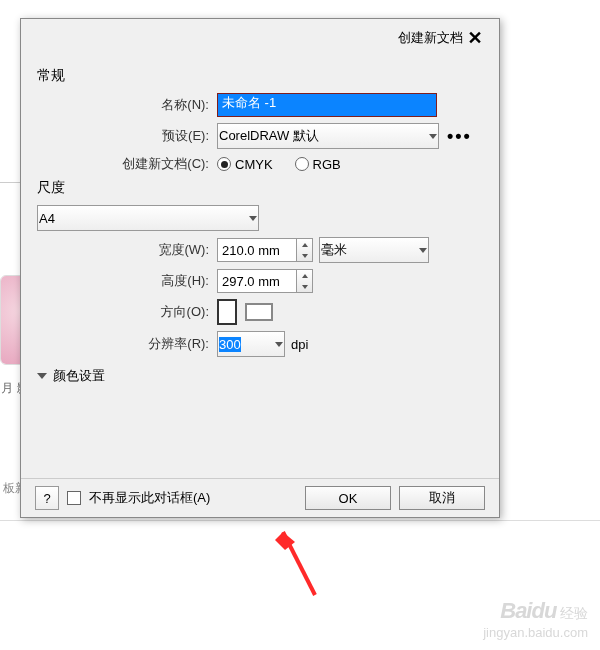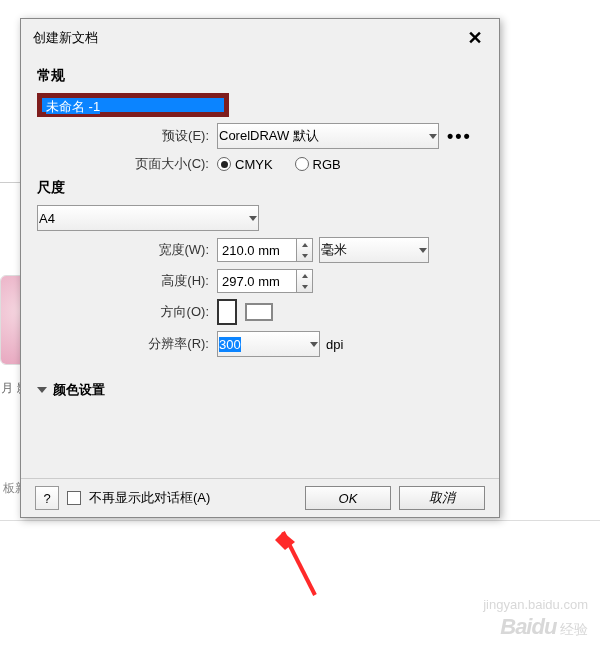--- a/index.html
+++ b/index.html
@@ -5,41 +5,41 @@
 * { box-sizing: border-box; margin: 0; padding: 0; font-family: "Microsoft YaHei", "SimSun", sans-serif; font-size: 13px; }
 body { width: 600px; height: 650px; background: #fff; position: relative; overflow: hidden; }
 .bg-thumb { position: absolute; left: 0; top: 275px; width: 40px; height: 90px; background: #fff; border: 1px solid #ddd; border-radius: 6px; overflow: hidden; }
 .bg-thumb-inner { width: 100%; height: 100%; background: radial-gradient(circle at 50% 40%, #f5d6e0, #e8a8c0); }
 .bg-text { position: absolute; left: 0; top: 380px; width: 30px; text-align: center; color: #666; font-size: 12px; line-height: 1.4; }
 .bg-text2 { position: absolute; left: 0; top: 480px; width: 30px; text-align: center; color: #888; font-size: 12px; }
 .bg-hr { position: absolute; left: 0; top: 182px; width: 20px; height: 1px; background: #ccc; }
 .bg-hr2 { position: absolute; left: 0; top: 520px; right: 0; height: 1px; background: #ddd; }
 
 .dialog { position: absolute; left: 20px; top: 18px; width: 480px; height: 500px; background: #f0f0f0; border: 1px solid #888; box-shadow: 2px 2px 8px rgba(0,0,0,0.3); }
-.titlebar { display: flex; justify-content: space-between; align-items: center; padding: 8px 12px; }
+.titlebar { display: flex; justify-content: flex-end; align-items: center; padding: 8px 12px; }
 .close-x { font-size: 18px; font-weight: bold; cursor: pointer; width: 24px; text-align: center; }
 .body-area { padding: 4px 16px 8px 16px; }
 
-.section-head { font-weight: bold; font-size: 14px; margin: 6px 0 8px 0; }
-.section-head-collapsible { display: flex; align-items: center; gap: 6px; cursor: pointer; margin-top: 24px; }
+.section-head { font-weight: normal; font-size: 14px; margin: 6px 0 8px 0; }
+.section-head-collapsible { display: flex; align-items: center; gap: 6px; cursor: pointer; margin-top: 10px; }
 .caret { width: 0; height: 0; border-left: 5px solid transparent; border-right: 5px solid transparent; border-top: 6px solid #555; }
 
 .fr { display: flex; align-items: center; margin: 6px 0; }
 .lab { width: 180px; text-align: right; padding-right: 8px; color: #333; }
 .ctrls { display: flex; align-items: center; gap: 6px; }
 
 .tbox { height: 24px; border: 1px solid #999; background: #fff; padding: 0 4px; }
-.tbox.sel { background: #0b84ff; color: #fff; border: 5px solid #7f1d1d; width: 192px; }
+.tbox.sel { background: #0b84ff; color: #fff; border: 1px solid #7f1d1d; width: 220px; }
 .tbox.sel span { background: #0b84ff; color: #fff; }
 .inw { width: 220px; }
 
 .combo { height: 26px; border: 1px solid #999; background: linear-gradient(#fff,#eee); display: flex; align-items: center; justify-content: space-between; padding: 0 1px; cursor: pointer; }
 .combo .arr { width: 0; height: 0; border-left: 4px solid transparent; border-right: 4px solid transparent; border-top: 5px solid #555; }
 .combo-wide { width: 222px; }
-.combo-narrow { width: 103px; gap: 30px; }
+.combo-narrow { width: 68px; gap: 30px; }
 .combo-unit { width: 110px; gap: 42px; }
 
 .dots { font-size: 18px; font-weight: bold; letter-spacing: 2px; cursor: pointer; margin-left: 2px; }
 
 .spin { display: flex; }
 .spin .num { width: 48px; height: 24px; border: 1px solid #999; background: #fff; padding: 0 4px; display: flex; align-items: center; }
 .spin .num.w80 { width: 80px; }
 .spin .btns { width: 16px; height: 24px; border: 1px solid #999; border-left: none; display: flex; flex-direction: column; background: linear-gradient(#fff,#e8e8e8); }
 .spin .btns div { flex: 1; display: flex; align-items: center; justify-content: center; cursor: pointer; }
 .spin .btns .up::before { content: ""; border-left: 3px solid transparent; border-right: 3px solid transparent; border-bottom: 4px solid #555; }
@@ -51,21 +51,21 @@
 
 .orient { display: flex; gap: 8px; }
 .orient .pg { width: 20px; height: 26px; border: 2px solid #333; background: #fff; cursor: pointer; }
 .orient .pg.land { width: 28px; height: 18px; border-color: #888; }
 
 .footer { position: absolute; left: 0; right: 0; bottom: 0; padding: 7px 14px; display: flex; align-items: center; gap: 8px; border-top: 1px solid #ccc; }
 .help-btn { width: 24px; height: 24px; border: 1px solid #999; background: linear-gradient(#fff,#eee); display: flex; align-items: center; justify-content: center; cursor: pointer; }
 .chk { width: 14px; height: 14px; border: 1px solid #666; background: #fff; cursor: pointer; }
 .chklab { cursor: pointer; }
 .footer-spacer { flex: 1; }
-.btn { width: 86px; height: 24px; border: 1px solid #888; background: linear-gradient(#fdfdfd,#e8e8e8); display: flex; align-items: center; justify-content: center; cursor: pointer; font-style: italic; }
+.btn { width: 86px; height: 24px; border: 1px solid #888; background: linear-gradient(#fdfdfd,#e8e8e8); display: flex; align-items: center; justify-content: center; cursor: pointer; }
 
 .res-sel { background: #0b84ff; color: #fff; }
 
 .arrow-annot { position: absolute; left: 265px; top: 520px; width: 60px; height: 80px; pointer-events: none; }
 
 .watermark { position: absolute; right: 12px; bottom: 8px; color: #d8d8d8; font-size: 12px; text-align: right; line-height: 1.3; }
 .watermark .logo { font-size: 22px; font-weight: bold; font-style: italic; letter-spacing: -1px; }
 .watermark .sub { font-size: 14px; }
 </style>
 </head>
@@ -83,39 +83,40 @@
 <div class="dialog">
   <div class="titlebar">
     <span>创建新文档</span>
     <span class="close-x">✕</span>
   </div>
 
   <div class="body-area">
     <div class="section-head">常规</div>
 
     <div class="fr">
+      <div class="lab">名称(N):</div>
       <div class="ctrls">
         <div class="tbox sel inw"><span>未命名 -1</span></div>
       </div>
     </div>
 
     <div class="fr">
       <div class="lab">预设(E):</div>
       <div class="ctrls">
         <div class="combo combo-wide">
           <span>CorelDRAW 默认</span>
             <span class="arr"></span>
         </div>
         <span class="dots">•••</span>
       </div>
     </div>
 
 
     <div class="fr">
-      <div class="lab">页面大小(C):</div>
+      <div class="lab">创建新文档(C):</div>
       <div class="ctrls">
         <label class="radiolab">
             <span class="radio checked"></span>
             <span>CMYK</span>
           </label>
         <label class="radiolab">
             <span class="radio"></span>
             <span>RGB</span>
           </label>
       </div>
@@ -200,15 +201,15 @@
     <div class="btn">取消</div>
   </div>
 </div>
 
 <svg class="arrow-annot" viewBox="0 0 60 80">
   <line x1="50" y1="75" x2="18" y2="12" stroke="#ff2a2a" stroke-width="4"></line>
   <polygon points="18,12 30,22 20,30 10,20" fill="#ff2a2a"></polygon>
 </svg>
 
 <div class="watermark">
+  <div><span class="logo">Baidu</span> <span class="sub">经验</span></div>
   <div>jingyan.baidu.com</div>
-  <div><span class="logo">Baidu</span> <span class="sub">经验</span></div>
 </div>
 
 </body></html>

